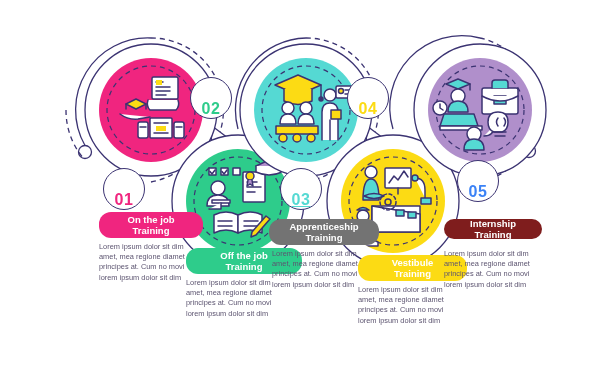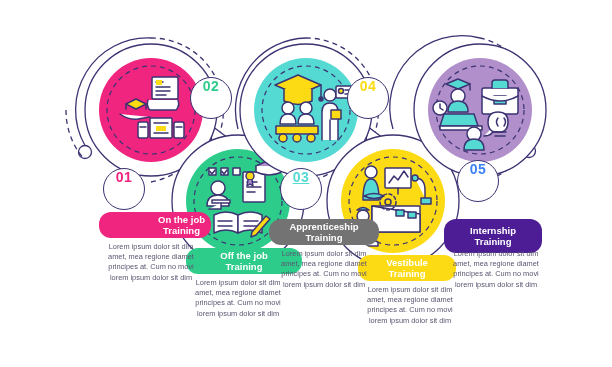--- a/index.html
+++ b/index.html
@@ -21,23 +21,23 @@
     height: 367px;
   }
   .badge {
     position: absolute;
     width: 42px;
     height: 42px;
     border-radius: 50%;
     border: 1.6px solid #3b3372;
     background: #ffffff;
     display: flex;
-    align-items: flex-start;
+    align-items: flex-end;
     justify-content: center;
-    font-size: 14px;
+    font-size: 16px;
     font-weight: bold;
     letter-spacing: 0.5px;
     box-sizing: border-box;
   }
   .pill {
     position: absolute;
     border-radius: 12px;
     color: #ffffff;
     font-size: 9.5px;
     font-weight: bold;
@@ -48,21 +48,21 @@
     justify-content: center;
     padding: 3px 6px;
     box-sizing: border-box;
   }
   .body-text {
     position: absolute;
     width: 104px;
     font-size: 7.4px;
     line-height: 10.2px;
     color: #5c5470;
-    text-align: center;
+    text-align: left;
   }
   svg { display: block; }
 </style>
 </head>
 <body>
 
 <svg id="canvas" viewBox="0 0 612 367">
   <defs>
     <clipPath id="clipA">
         <circle cx="151" cy="110" r="52"></circle>
@@ -252,41 +252,41 @@
 <div class="badge" style="left:280px; top:168px; color:#55D9D3;text-decoration:underline;">
   <span>03</span>
 </div>
 <div class="badge" style="left:347px; top:77px; color:#FCDB14;">
   <span>04</span>
 </div>
 <div class="badge" style="left:457px; top:160px; color:#3b82f6;">
   <span>05</span>
 </div>
 
-<div class="pill" style="left:99px; top:212px; width:112px; height:26px; background:#F0257F;justify-content:flex-end;">
+<div class="pill" style="left:99px; top:212px; width:104px; height:26px; background:#F0257F;">
   <span>
     <span>On the job</span><br><span>Training</span>
   </span>
 </div>
 <div class="pill" style="left:186px; top:248px; width:116px; height:26px; background:#2ECC8B;">
   <span>
     <span>Off the job</span><br><span>Training</span>
   </span>
 </div>
 <div class="pill" style="left:269px; top:219px; width:110px; height:26px; background:#737373;">
   <span>
     <span>Apprenticeship</span><br><span>Training</span>
   </span>
 </div>
-<div class="pill" style="left:358px; top:255px; width:98px; height:26px; background:#FCDB14;">
+<div class="pill" style="left:358px; top:255px; width:109px; height:26px; background:#FCDB14;">
   <span>
     <span>Vestibule</span><br><span>Training</span>
   </span>
 </div>
-<div class="pill" style="left:444px; top:219px; width:98px; height:34px; background:#4c1d95;">
+<div class="pill" style="left:444px; top:219px; width:98px; height:20px; background:#7f1d1d;">
   <span>
     <span>Internship</span><br><span>Training</span>
   </span>
 </div>
 
 <div class="body-text" style="left:99px; top:242px;">Lorem ipsum dolor sit dim amet, mea regione diamet principes at. Cum no movi lorem ipsum dolor sit dim</div>
 <div class="body-text" style="left:186px; top:278px;">Lorem ipsum dolor sit dim amet, mea regione diamet principes at. Cum no movi lorem ipsum dolor sit dim</div>
 <div class="body-text" style="left:272px; top:249px;">Lorem ipsum dolor sit dim amet, mea regione diamet principes at. Cum no movi lorem ipsum dolor sit dim</div>
 <div class="body-text" style="left:358px; top:285px;">Lorem ipsum dolor sit dim amet, mea regione diamet principes at. Cum no movi lorem ipsum dolor sit dim</div>
 <div class="body-text" style="left:444px; top:249px;">Lorem ipsum dolor sit dim amet, mea regione diamet principes at. Cum no movi lorem ipsum dolor sit dim</div>

